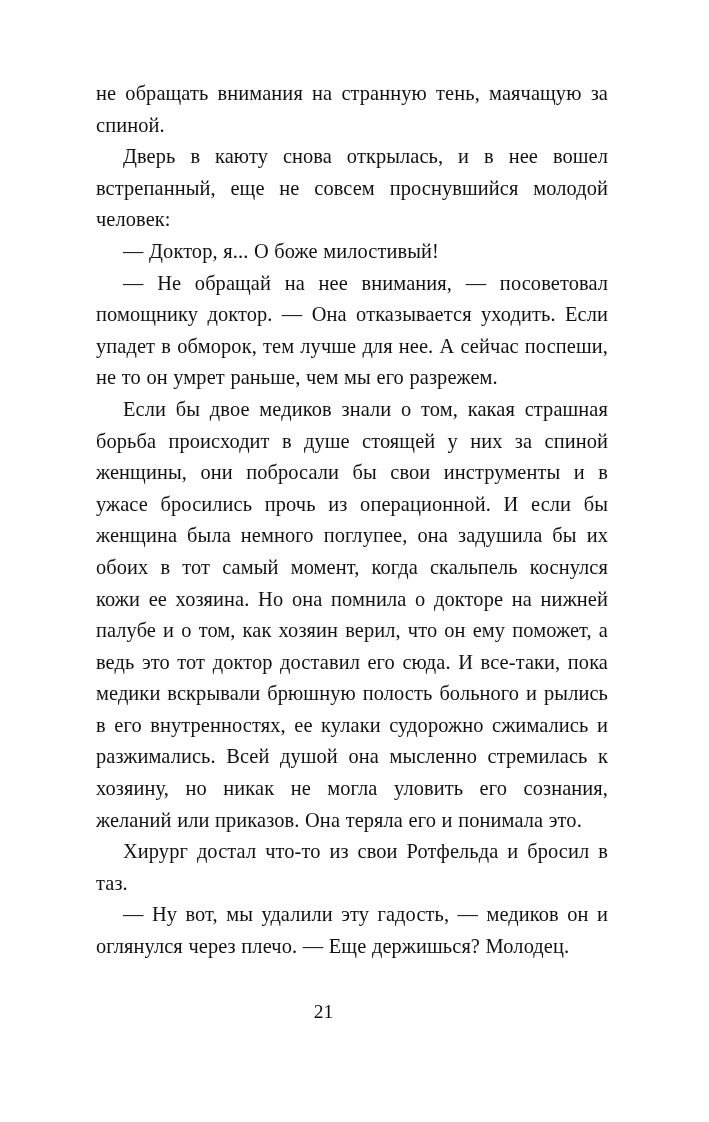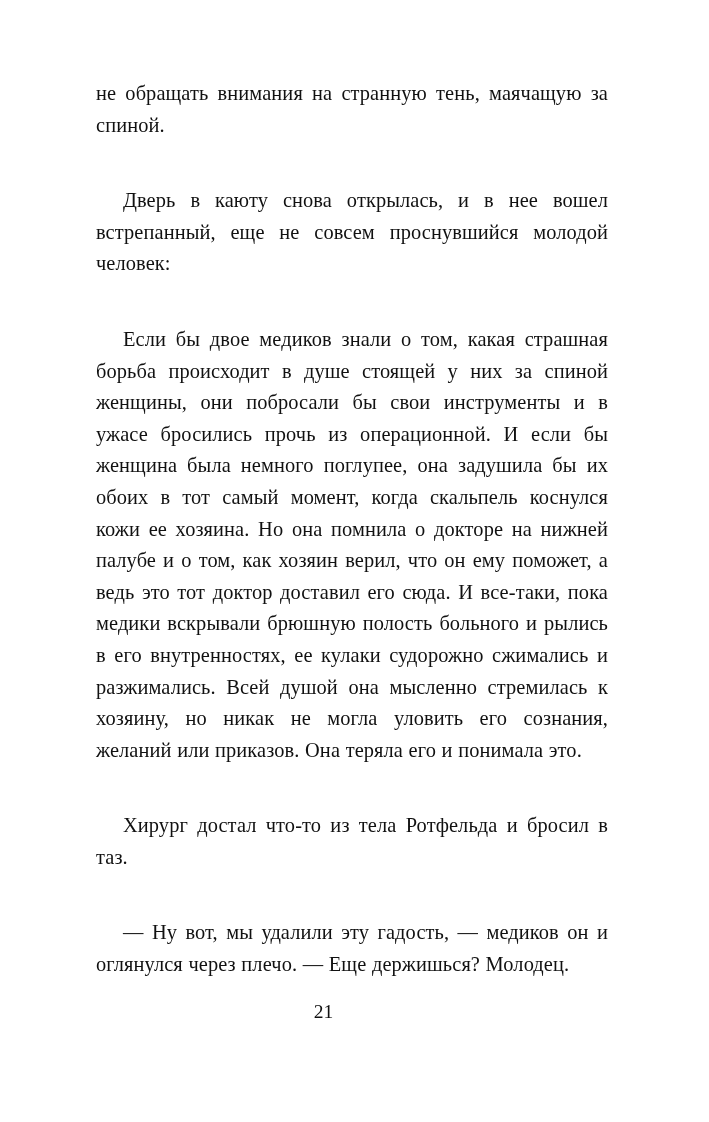--- a/index.html
+++ b/index.html
@@ -34,21 +34,20 @@
     font-size: 20.4px;
     line-height: 31.6px;
     text-align: justify;
     text-justify: inter-word;
     letter-spacing: 0.1px;
     word-spacing: 0.4px;
     hyphens: manual;
   }
   .para.indent {
     text-indent: 27px;
-    margin-top: 44px;
   }
   .para.cont {
     text-indent: 0;
   }
   .folio {
     position: absolute;
     left: 0;
     top: 1000px;
     width: 623px;
     text-align: center;
@@ -57,18 +56,20 @@
     color: #111111;
   }
 </style>
 </head>
 <body>
 
 <div class="page">
   <div class="text-block">
     <p class="para cont">не обращать внимания на странную тень, маячащую за спиной.</p>
     <p class="para indent">Дверь в каюту снова открылась, и в нее вошел встрепанный, еще не совсем проснувшийся моло­дой человек:</p>
+    <p class="para indent">— Доктор, я... О боже милостивый!</p>
+    <p class="para indent">— Не обращай на нее внимания, — посоветовал помощнику доктор. — Она отказывается уходить. Если упадет в обморок, тем лучше для нее. А сей­час поспеши, не то он умрет раньше, чем мы его раз­режем.</p>
     <p class="para indent">Если бы двое медиков знали о том, какая страш­ная борьба происходит в душе стоящей у них за спиной женщины, они побросали бы свои инстру­менты и в ужасе бросились прочь из операционной. И если бы женщина была немного поглупее, она задушила бы их обоих в тот самый момент, когда скальпель коснулся кожи ее хозяина. Но она по­мнила о докторе на нижней палубе и о том, как хо­зяин верил, что он ему поможет, а ведь это тот док­тор доставил его сюда. И все-таки, пока медики вскрывали брюшную полость больного и рылись в его внутренностях, ее кулаки судорожно сжи­мались и разжимались. Всей душой она мысленно стремилась к хозяину, но никак не могла уловить его сознания, желаний или приказов. Она теряла его и понимала это.</p>
-    <p class="para indent">Хирург достал что-то из тела Ротфельда и бро­сил в таз.</p>
+    <p class="para indent">Хирург достал что-то из свои Ротфельда и бро­сил в таз.</p>
     <p class="para indent">— Ну вот, мы удалили эту гадость, — медиков он и оглянулся через плечо. — Еще держишься? Мо­лодец.</p>
   </div>
   <div class="folio">21</div>
 </div>
 
 </body></html>

